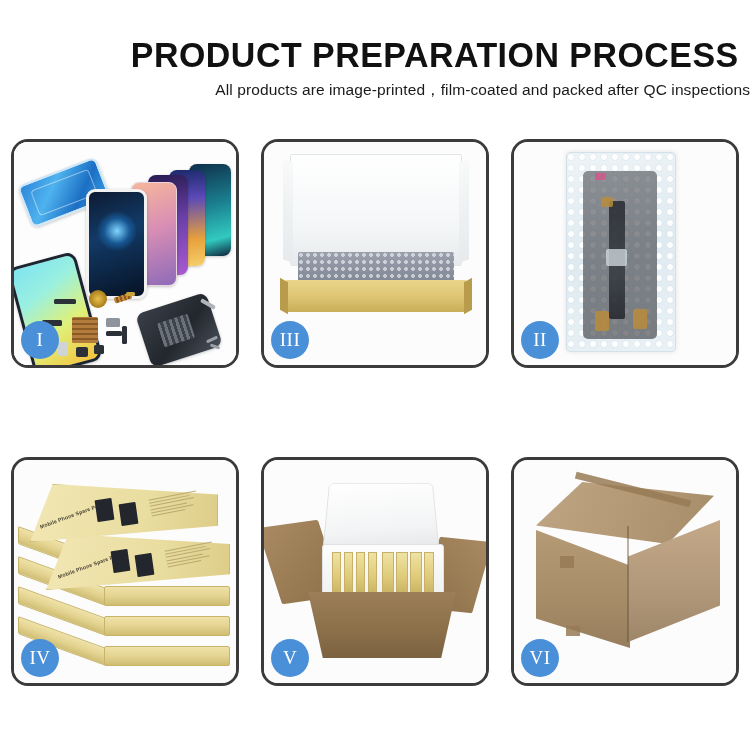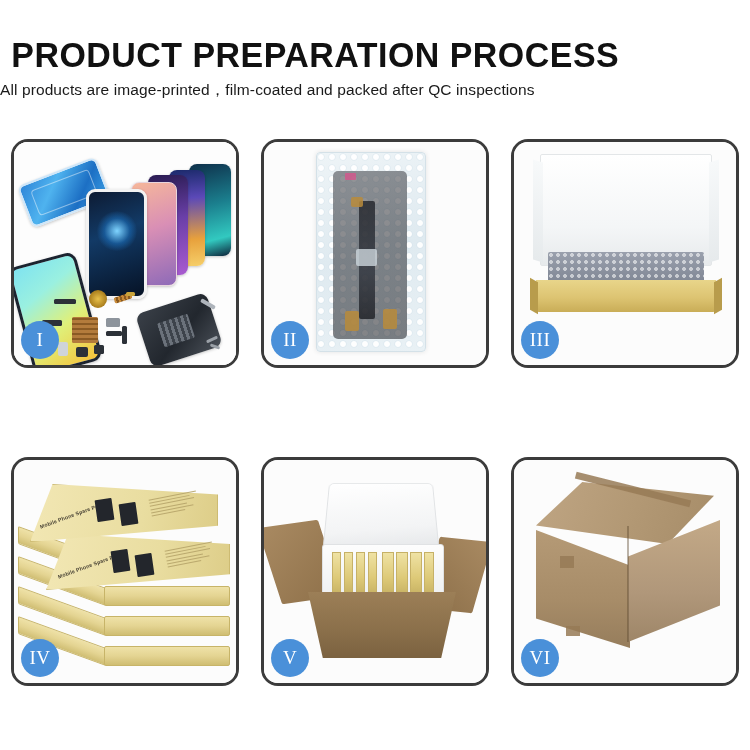--- a/index.html
+++ b/index.html
@@ -7,21 +7,21 @@
   html, body {
     width: 750px; height: 750px;
     background: #ffffff;
     font-family: "Liberation Sans", sans-serif;
     overflow: hidden;
   }
 
   .page { position: relative; width: 750px; height: 750px; background: #fff; }
 
   
-  .header { position: absolute; top: 0; left: 0; width: 750px; text-align: left; }
+  .header { position: absolute; top: 0; left: 0; width: 750px; text-align: right; }
 
   .title {
     margin-top: 37px;
     font-size: 35px;
     font-weight: 700;
     letter-spacing: 0.5px;
     color: #111111;
     line-height: 1.05;
     transform: scaleX(0.97);
     white-space: nowrap;
@@ -327,40 +327,40 @@
         <div class="part dark" style="left:80px;top:203px;width:10px;height:9px;"></div>
         <div class="part" style="left:186px;top:160px;width:16px;height:4px;background:#aeb4bb;transform:rotate(30deg);"></div>
         <div class="part" style="left:192px;top:196px;width:12px;height:3px;background:#9aa0a7;transform:rotate(-25deg);"></div>
         <div class="part" style="left:196px;top:203px;width:10px;height:3px;background:#9aa0a7;transform:rotate(20deg);"></div>
       </div>
       <div class="badge">I</div>
     </div>
 
     <div class="panel">
       <div class="photo">
+        <div class="box3-lid"></div>
+        <div class="box3-foam"></div>
+        <div class="box3-tray"></div>
+      </div>
+      <div class="badge">III</div>
+    </div>
+
+    <div class="panel">
+      <div class="photo">
         <div class="bubble-bag">
           <div class="lcd-inner"></div>
           <div class="flex-strip"></div>
           <div class="flex-pad"></div>
           <div class="conn-gold" style="left:34px;top:44px;width:12px;height:10px;"></div>
           <div class="conn-gold" style="left:28px;top:158px;width:14px;height:20px;"></div>
           <div class="conn-gold" style="left:66px;top:156px;width:14px;height:20px;"></div>
           <div class="pink-tag"></div>
         </div>
       </div>
       <div class="badge">II</div>
-    </div>
-
-    <div class="panel">
-      <div class="photo">
-        <div class="box3-lid"></div>
-        <div class="box3-foam"></div>
-        <div class="box3-tray"></div>
-      </div>
-      <div class="badge">III</div>
     </div>
 
     <div class="panel">
       <div class="photo">
         <div class="stack">
 
           <div class="sbox" style="left:2px;top:68px;width:88px;height:18px;transform:skewY(20deg);"></div>
           <div class="sbox" style="left:2px;top:98px;width:88px;height:18px;transform:skewY(20deg);"></div>
           <div class="sbox" style="left:2px;top:128px;width:88px;height:18px;transform:skewY(20deg);"></div>
           <div class="sbox" style="left:2px;top:158px;width:88px;height:18px;transform:skewY(20deg);"></div>

